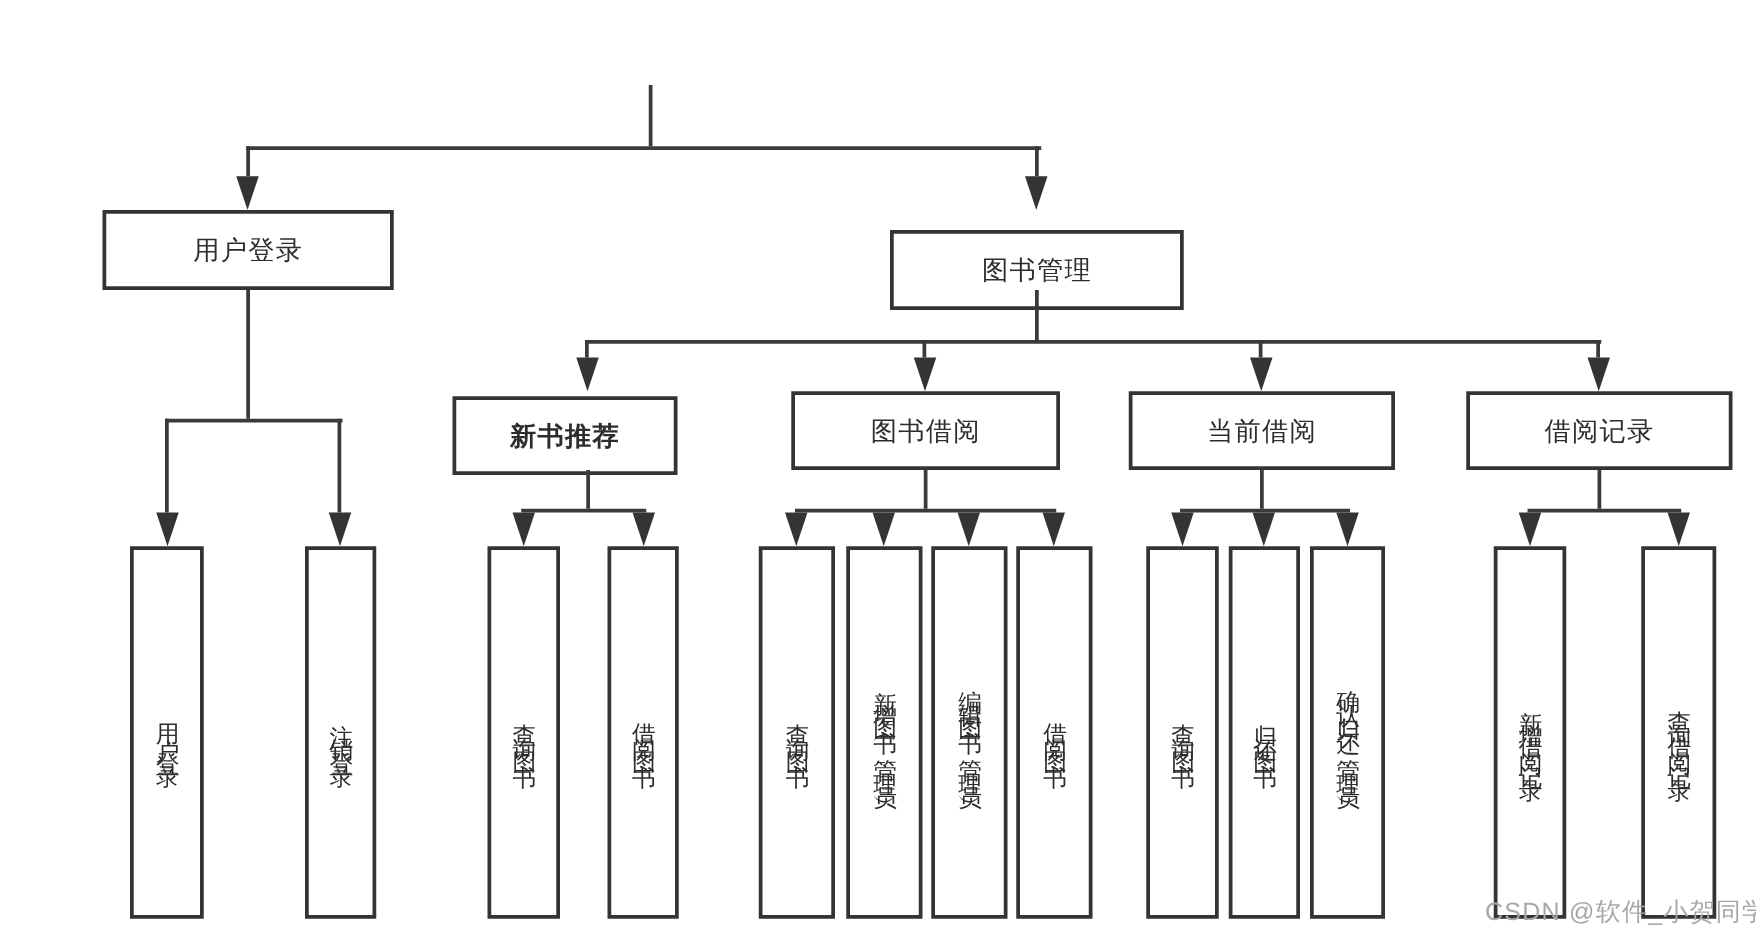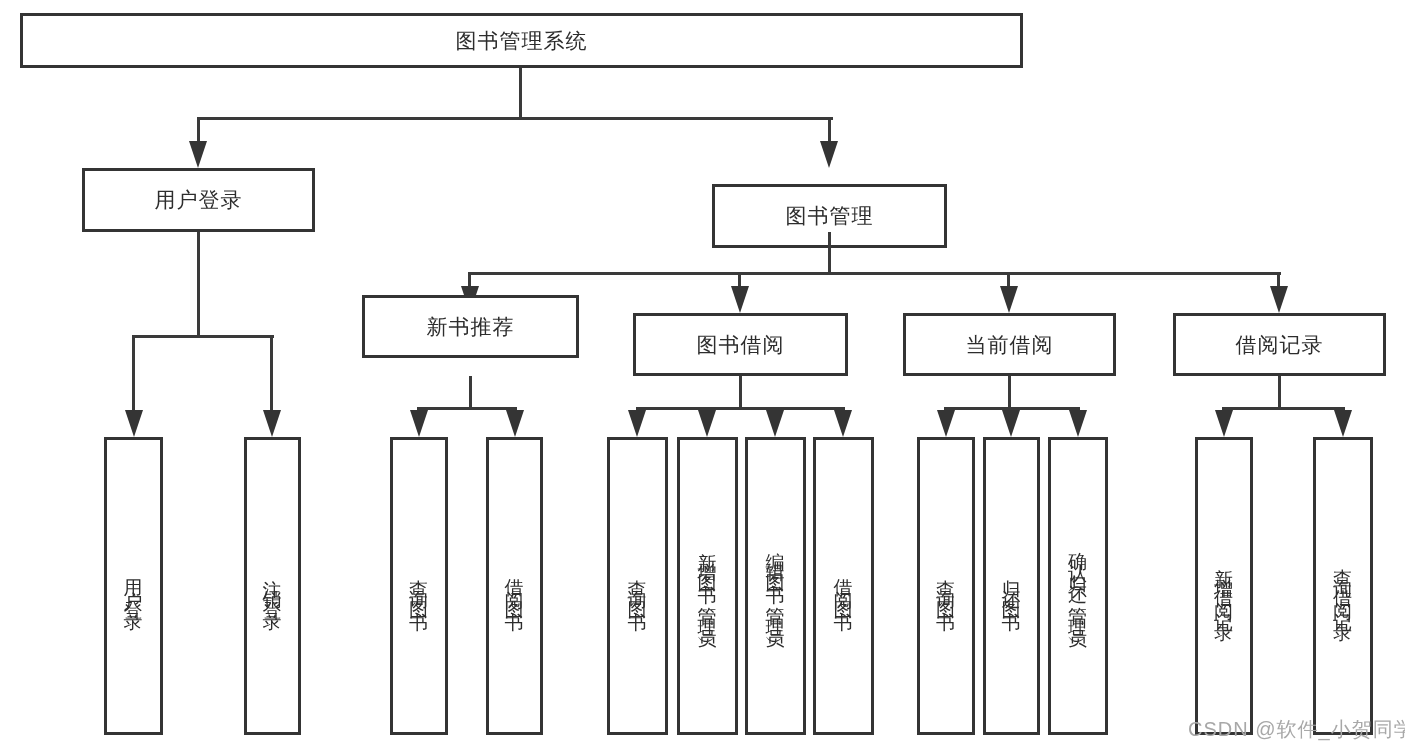--- a/index.html
+++ b/index.html
@@ -48,21 +48,20 @@
     color:#a8a8a8;
     letter-spacing:1px;
     white-space:nowrap;
   }
 </style>
 </head>
 <body>
 
 <div class="canvas">
 
-  <div class="box" style="left:20px;top:13px;width:1003px;height:55px;">图书管理系统</div>
 
   <div class="vl" style="left:519px;top:68px;height:49px;"></div>
   <div class="hl" style="left:197px;top:117px;width:636px;"></div>
   <div class="vl" style="left:197px;top:117px;height:24px;"></div>
   <div class="ar" style="left:189px;top:141px;"></div>
   <div class="vl" style="left:828px;top:117px;height:24px;"></div>
   <div class="ar" style="left:820px;top:141px;"></div>
 
   <div class="box" style="left:82px;top:168px;width:233px;height:64px;">用户登录</div>
   <div class="box" style="left:712px;top:168px;width:235px;height:64px;margin-top:16px;">图书管理</div>
@@ -78,21 +77,21 @@
   <div class="hl" style="left:468px;top:272px;width:813px;"></div>
   <div class="vl" style="left:468px;top:272px;height:14px;"></div>
   <div class="ar" style="left:461px;top:286px;"></div>
   <div class="vl" style="left:738px;top:272px;height:14px;"></div>
   <div class="ar" style="left:731px;top:286px;"></div>
   <div class="vl" style="left:1007px;top:272px;height:14px;"></div>
   <div class="ar" style="left:1000px;top:286px;"></div>
   <div class="vl" style="left:1277px;top:272px;height:14px;"></div>
   <div class="ar" style="left:1270px;top:286px;"></div>
 
-  <div class="box" style="left:362px;top:295px;width:217px;height:63px;">新书推荐</div>
+  <div class="box" style="left:362px;top:317px;width:180px;height:63px;font-weight:bold;">新书推荐</div>
   <div class="box" style="left:633px;top:313px;width:215px;height:63px;">图书借阅</div>
   <div class="box" style="left:1173px;top:313px;width:213px;height:63px;">借阅记录</div>
   <div class="box" style="left:903px;top:313px;width:213px;height:63px;">当前借阅</div>
 
   <div class="vl" style="left:469px;top:376px;height:31px;"></div>
   <div class="hl" style="left:417px;top:407px;width:100px;"></div>
   <div class="ar" style="left:410px;top:410px;"></div>
   <div class="ar" style="left:506px;top:410px;"></div>
 
   <div class="vl" style="left:739px;top:376px;height:31px;"></div>

